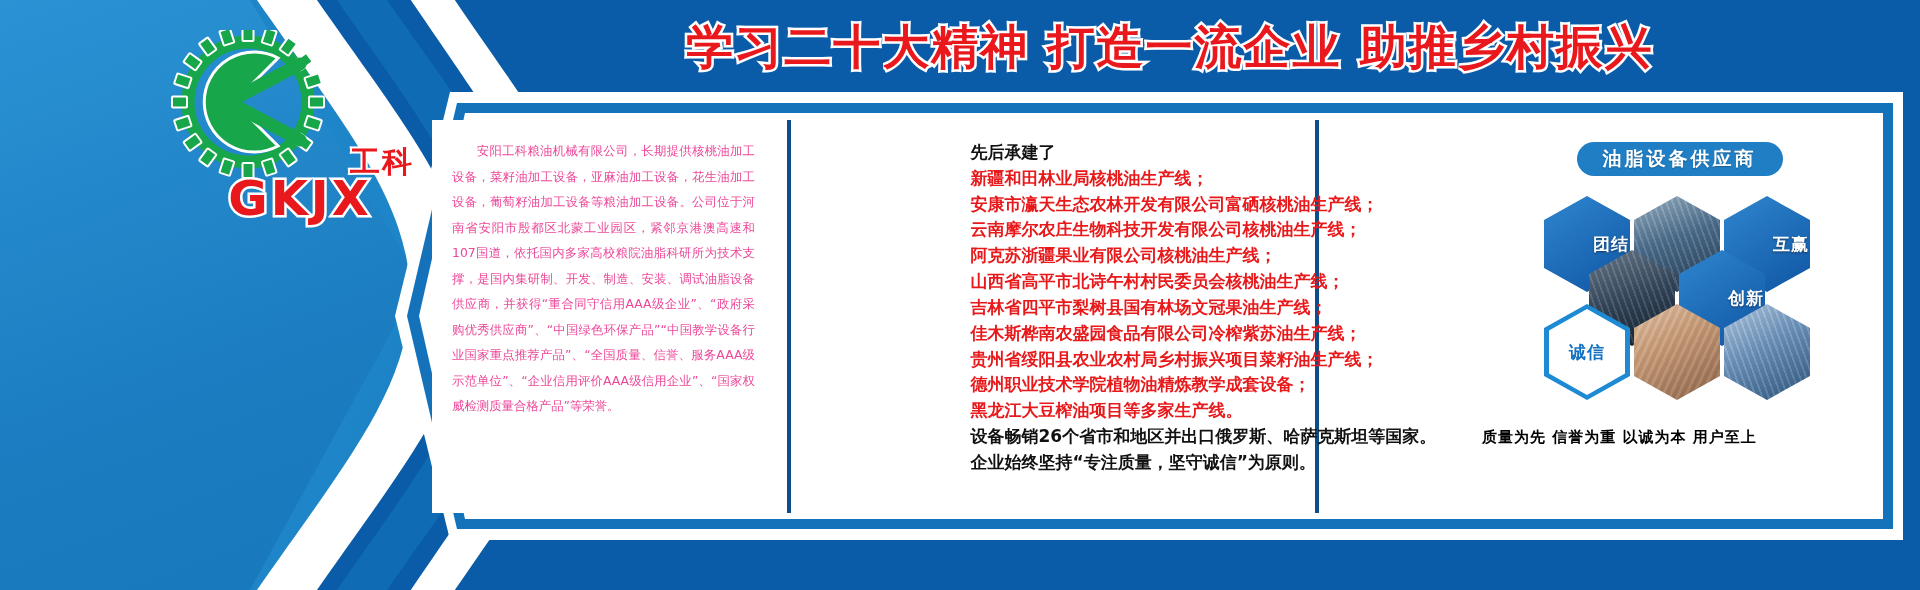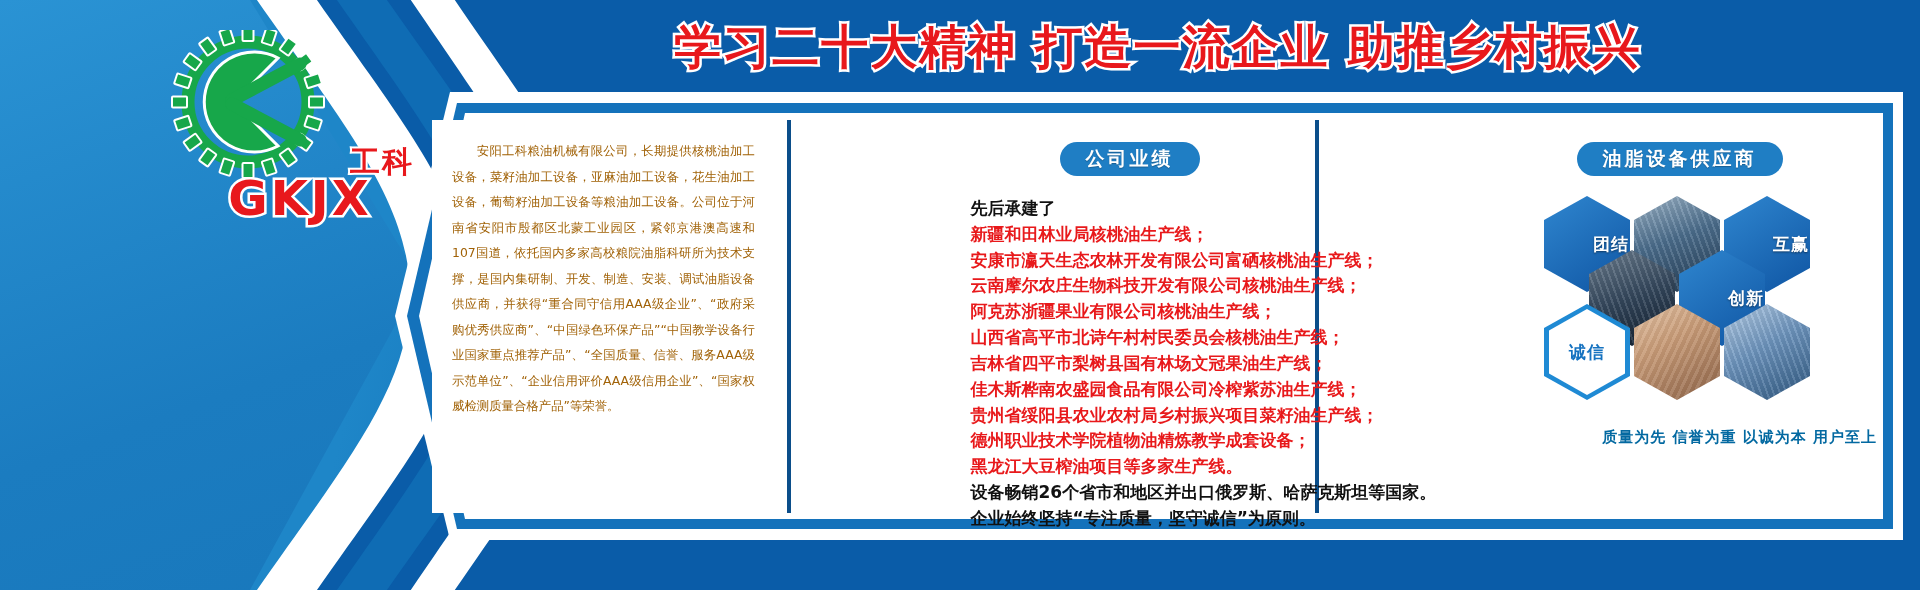--- a/index.html
+++ b/index.html
@@ -80,21 +80,21 @@
     font-weight:bold;
     letter-spacing:3px;
     text-shadow:0 1px 1px rgba(0,0,0,.25);
   }
   .head-wrap{ text-align:center; margin-top:22px; }
 
   .p1 .body{
     margin:18px 22px 0 20px;
     font-size:12.4px;
     line-height:2.06;
-    color:#a16207;
+    color:#ec4899;
     text-align:justify;
     text-justify:inter-ideograph;
     text-indent:2em;
   }
   .p2 .body{
     margin:20px 10px 0 16px;
     font-size:17px;
     line-height:1.52;
     color:#111;
   }
@@ -138,27 +138,27 @@
   .hex.photo4{ background: linear-gradient(150deg,#b8cfe6 0%, #6d94bd 45%, #2f5880 100%); }
   .hex .photo-streak{
     position:absolute; inset:0; opacity:.45;
     background: repeating-linear-gradient(115deg, rgba(255,255,255,.22) 0 3px, rgba(0,0,0,.10) 3px 7px);
   }
   .hex .photo-streak.b{
     background: repeating-linear-gradient(70deg, rgba(255,255,255,.25) 0 2px, rgba(0,0,0,.14) 2px 6px);
   }
 
   .p3 .slogan{
-    text-align:right; color:#0369a1; font-size:15px; font-weight:bold;
+    text-align:left; color:#000000; font-size:15px; font-weight:bold;
     letter-spacing:1px; margin-top:6px;
   }
 
   
   .title{
-    position:absolute; left:418px; top:16px; width:1480px;
+    position:absolute; left:430px; top:16px; width:1480px;
     text-align:center;
     font-size:47px; font-weight:bold; letter-spacing:2px;
     color:#e8181c;
     -webkit-text-stroke: 5px #ffffff;
     paint-order: stroke fill;
     white-space:nowrap;
   }
 
   
   .logo{ position:absolute; left:140px; top:30px; width:300px; height:200px; }
@@ -242,23 +242,20 @@
   <div class="panels">
 
     <div class="panel p1">
       <div class="body">安阳工科粮油机械有限公司，长期提供核桃油加工设备，菜籽油加工设备，亚麻油加工设备，花生油加工设备，葡萄籽油加工设备等粮油加工设备。公司位于河南省安阳市殷都区北蒙工业园区，紧邻京港澳高速和107国道，依托国内多家高校粮院油脂科研所为技术支撑，是国内集研制、开发、制造、安装、调试油脂设备供应商，并获得“重合同守信用AAA级企业”、“政府采购优秀供应商”、“中国绿色环保产品”“中国教学设备行业国家重点推荐产品”、“全国质量、信誉、服务AAA级示范单位”、“企业信用评价AAA级信用企业”、“国家权威检测质量合格产品”等荣誉。</div>
     </div>
 
     <div class="divider"></div>
     <div class="spacer"></div>
 
     <div class="panel p2">
-      <div class="head-wrap">
-        <span class="panel-head">公司业绩</span>
-      </div>
       <div class="body">
         <p class="lead">先后承建了</p>
         <div id="perf-items">
             <p class="red">新疆和田林业局核桃油生产线；</p>
             <p class="red">安康市瀛天生态农林开发有限公司富硒核桃油生产线；</p>
             <p class="red">云南摩尔农庄生物科技开发有限公司核桃油生产线；</p>
             <p class="red">阿克苏浙疆果业有限公司核桃油生产线；</p>
             <p class="red">山西省高平市北诗午村村民委员会核桃油生产线；</p>
             <p class="red">吉林省四平市梨树县国有林场文冠果油生产线；</p>
             <p class="red">佳木斯桦南农盛园食品有限公司冷榨紫苏油生产线；</p>

